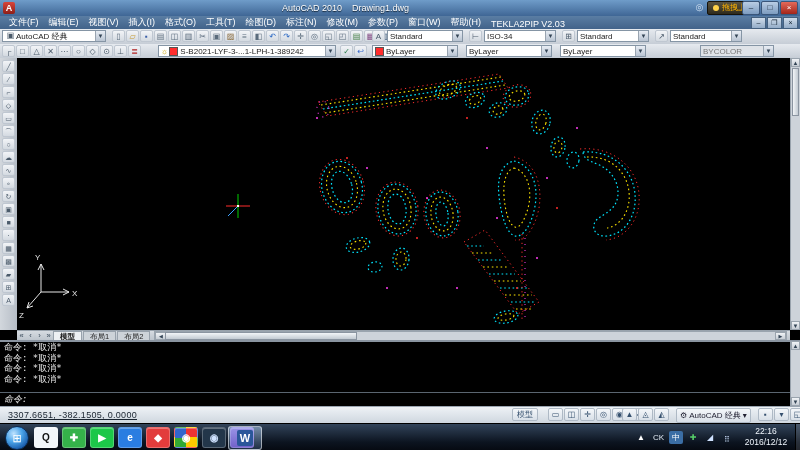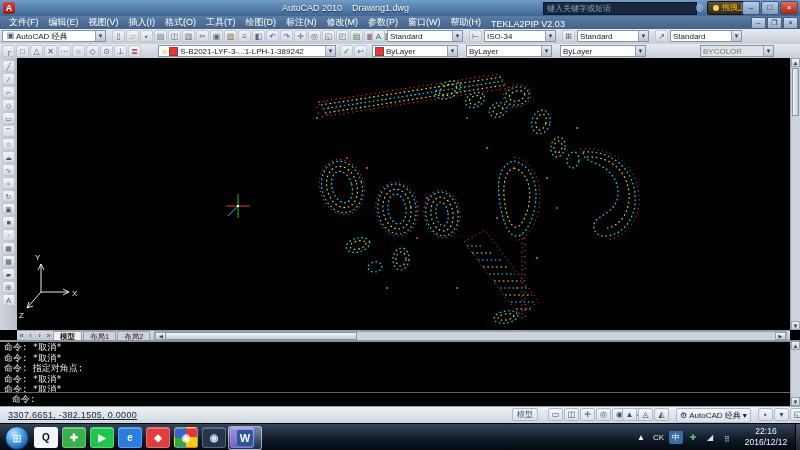--- a/index.html
+++ b/index.html
@@ -50,21 +50,21 @@
   .tnav{width:9px;text-align:center;color:#345;}
   .tab{padding:0 6px;height:9px;line-height:9px;background:#cdd3d9;border:1px solid #98a2ac;border-bottom:none;margin-right:1px;color:#222;white-space:nowrap;}
   .tab.active{background:#eef1f4;font-weight:bold;}
   .hsb{flex:1;height:8px;margin:0 3px;background:#cdd3da;border:1px solid #9aa4ae;position:relative;}
   .hsb .thumb{position:absolute;left:10px;top:0;width:190px;height:6px;background:linear-gradient(#f2f5f8,#c2cad2);border:1px solid #8a94a0;}
   .hsb .ha{position:absolute;top:0;width:9px;height:6px;font-size:5px;line-height:6px;text-align:center;color:#345;background:linear-gradient(#f0f3f6,#c6cdd5);border:1px solid #9aa4ae;}
   
   .cmd{left:0;top:340px;width:800px;height:66px;background:#000;border-top:2px solid #8a94a0;box-sizing:border-box;color:#e8e8e8;font-family:"DejaVu Sans Mono",monospace;font-size:9px;}
   .cline{padding-left:4px;line-height:10.5px;white-space:pre;}
   .csep{position:absolute;left:0;right:10px;bottom:13px;border-top:1px solid #5a6570;}
-  .cprompt{position:absolute;left:8px;bottom:1px;padding-left:4px;line-height:11px;}
+  .cprompt{position:absolute;left:0;bottom:1px;padding-left:4px;line-height:11px;font-style:italic;}
   
   .status{left:0;top:406px;width:800px;height:17px;background:linear-gradient(#eef2f6,#cfd7df);border-top:1px solid #9aa5b1;box-sizing:border-box;font-size:9px;color:#1a2430;}
   .coords{left:8px;top:3px;letter-spacing:.3px;text-decoration:underline;}
   .sgroup{position:absolute;top:1px;display:flex;gap:1px;}
   .sbtn{min-width:15px;height:13px;background:linear-gradient(#f4f7fa,#d9e0e8);border:1px solid #aeb9c5;border-radius:2px;font-size:8px;line-height:12px;text-align:center;color:#35506e;padding:0 1px;box-sizing:border-box;}
   .wsbtn{position:absolute;left:676px;top:1px;height:13px;display:flex;align-items:center;gap:2px;background:linear-gradient(#f4f7fa,#d9e0e8);border:1px solid #aeb9c5;border-radius:2px;font-size:8px;padding:0 3px;color:#223;}
   
   .taskbar{left:0;top:423px;width:800px;height:27px;background:linear-gradient(#32445a,#0c1420 70%,#060a12);border-top:1px solid #000;box-sizing:border-box;}
   .orb{position:absolute;left:5px;top:2px;width:22px;height:22px;border-radius:50%;background:radial-gradient(circle at 35% 30%,#bfe3ff,#4aa3e8 40%,#1c5fae 75%,#0c3a78);border:1px solid #0a2c55;color:#fff;font-size:11px;display:flex;align-items:center;justify-content:center;}
   .tkicons{position:absolute;left:32px;top:0;height:27px;display:flex;align-items:center;}
@@ -83,21 +83,20 @@
   .ucs{stroke:#e8e8e8;stroke-width:1;fill:none;}
   .ucsl{fill:#e8e8e8;font-size:8px;font-family:"Liberation Sans",sans-serif;}
 </style>
 </head>
 <body>
 
 <div class="abs titlebar">
   <div class="abs appicon">A</div>
   <span class="abs ttext" style="left:282px">AutoCAD 2010</span>
   <span class="abs ttext" style="left:352px">Drawing1.dwg</span>
-  <input class="abs search" placeholder="键入关键字或短语" style="">
   <span class="abs binoc">◎</span>
   <div class="abs upload">
     <span class="cam"></span>
     <span>拖拽上传</span>
   </div>
   <div class="abs winctl" style="right:2px">
 
   <span class="wc">–</span>
       <span class="wc">□</span>
       <span class="wc">×</span>
@@ -378,21 +377,20 @@
     <span class="thumb"></span>
     <span class="ha" style="right:0">▶</span>
   </span>
 </div>
 
 <div class="abs cmd">
   <div>
 
   <div class="cline">命令: *取消*</div>
       <div class="cline">命令: *取消*</div>
-      <div class="cline">命令: 指定对角点:</div>
       <div class="cline">命令: *取消*</div>
       <div class="cline">命令: *取消*</div>
     </div>
   <div class="csep"></div>
   <div class="cprompt">命令:</div>
 </div>
 <div class="abs vsb vsb2">
   <div class="sarr">▲</div>
   <div class="sarr" style="position:absolute;bottom:0;left:0;right:0">▼</div>
 </div>

